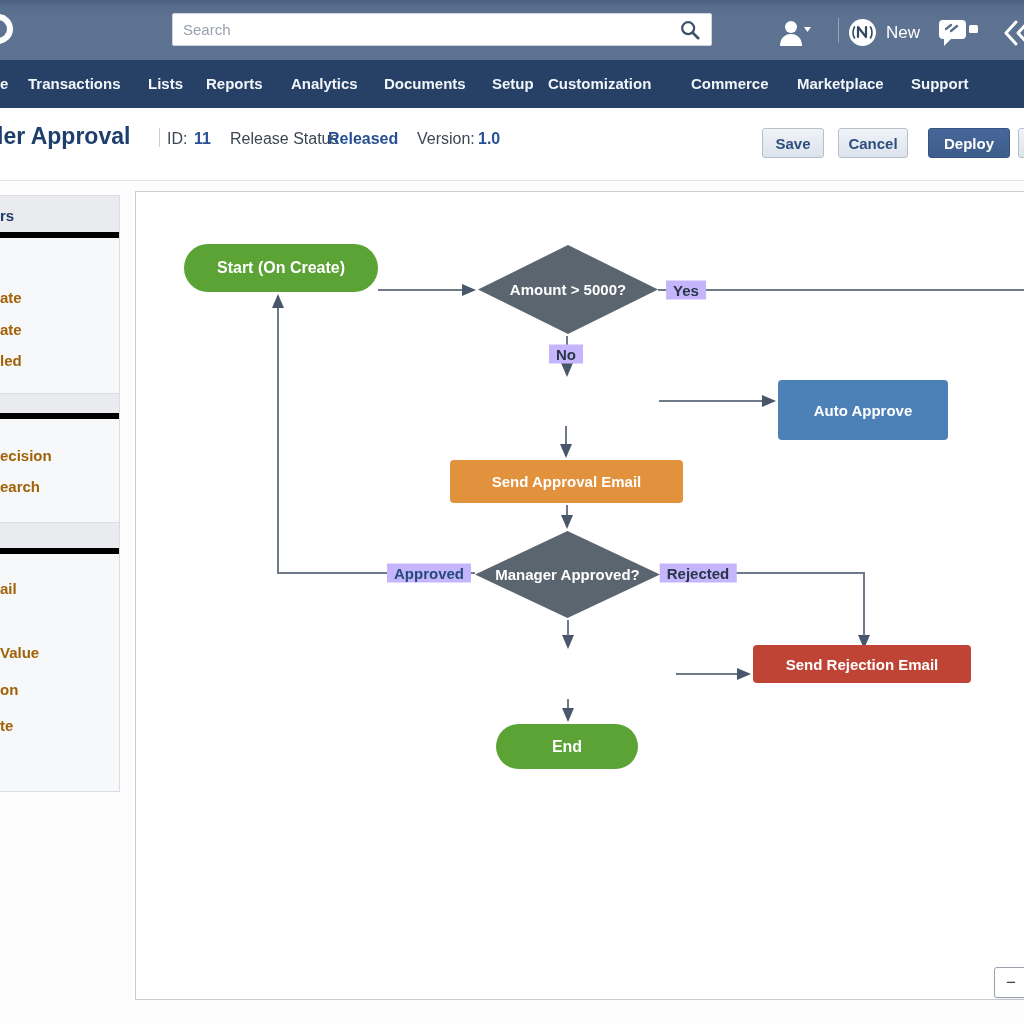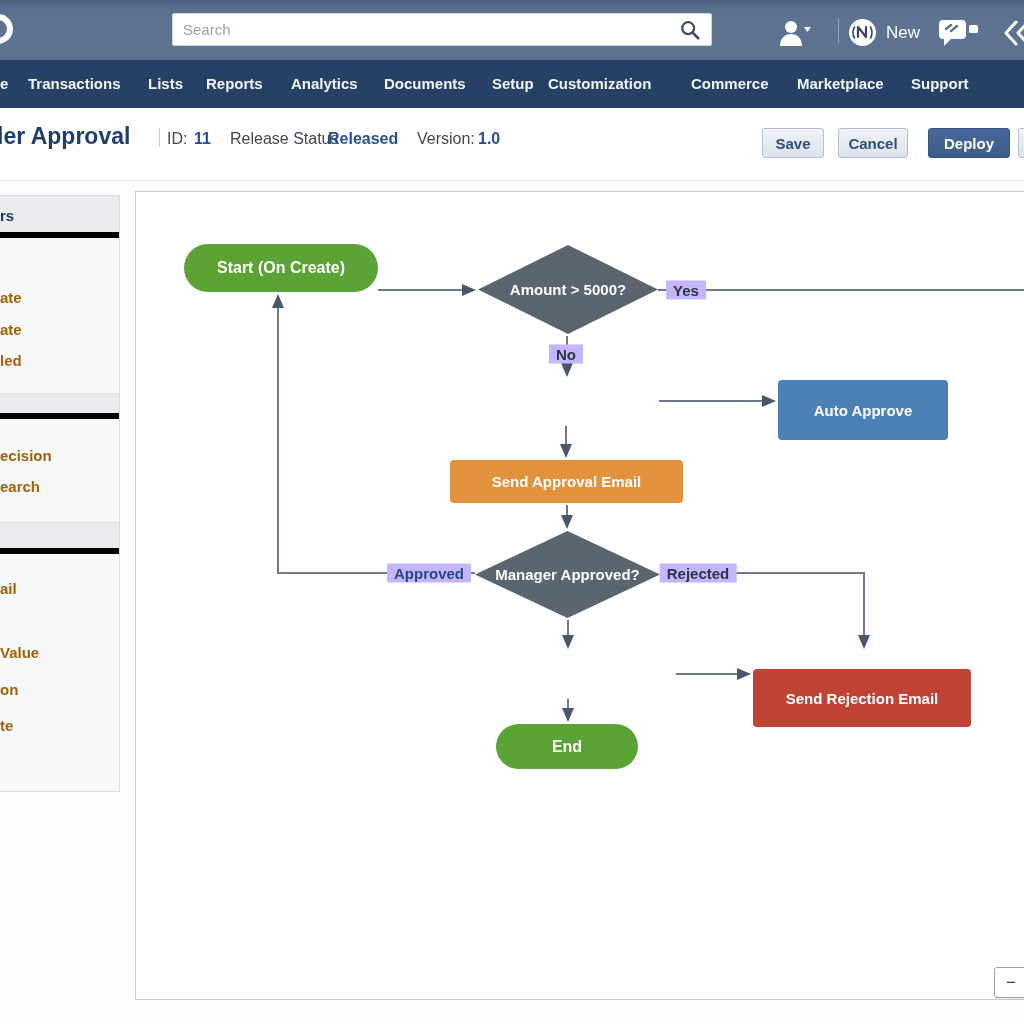--- a/index.html
+++ b/index.html
@@ -215,21 +215,21 @@
         <path d="M540,482 L613,482" marker-end="url(#ah)"></path>
         <path d="M432,507 L432,528" marker-end="url(#ah)"></path>
       </g>
     </svg>
 
     <div class="node pill" style="left:48px;  top:52px;  width:194px; height:48px; font-size:16px;">Start (On Create)</div>
     <div class="node diamond" style="left:342px; top:53px;  width:180px; height:89px;">Amount &gt; 5000?</div>
     <div class="node blue" style="left:642px; top:188px; width:170px; height:60px;">Auto Approve</div>
     <div class="node orange" style="left:314px; top:268px; width:233px; height:43px;">Send Approval Email</div>
     <div class="node diamond" style="left:339px; top:339px; width:185px; height:87px;">Manager Approved?</div>
-    <div class="node red" style="left:617px; top:477px; width:218px; height:58px;">Send Rejection Email</div>
+    <div class="node red" style="left:617px; top:453px; width:218px; height:38px;">Send Rejection Email</div>
     <div class="node pill" style="left:360px; top:532px; width:142px; height:45px; font-size:16px;">End</div>
 
     <div class="edge-label" style="left:550px; top:98px;">Yes</div>
     <div class="edge-label" style="left:430px; top:162px;">No</div>
     <div class="edge-label blue-text" style="left:293px; top:381px;">Approved</div>
     <div class="edge-label" style="left:562px; top:381px;">Rejected</div>
 
     <div class="zoom-btn">−</div>
   </div>
 

